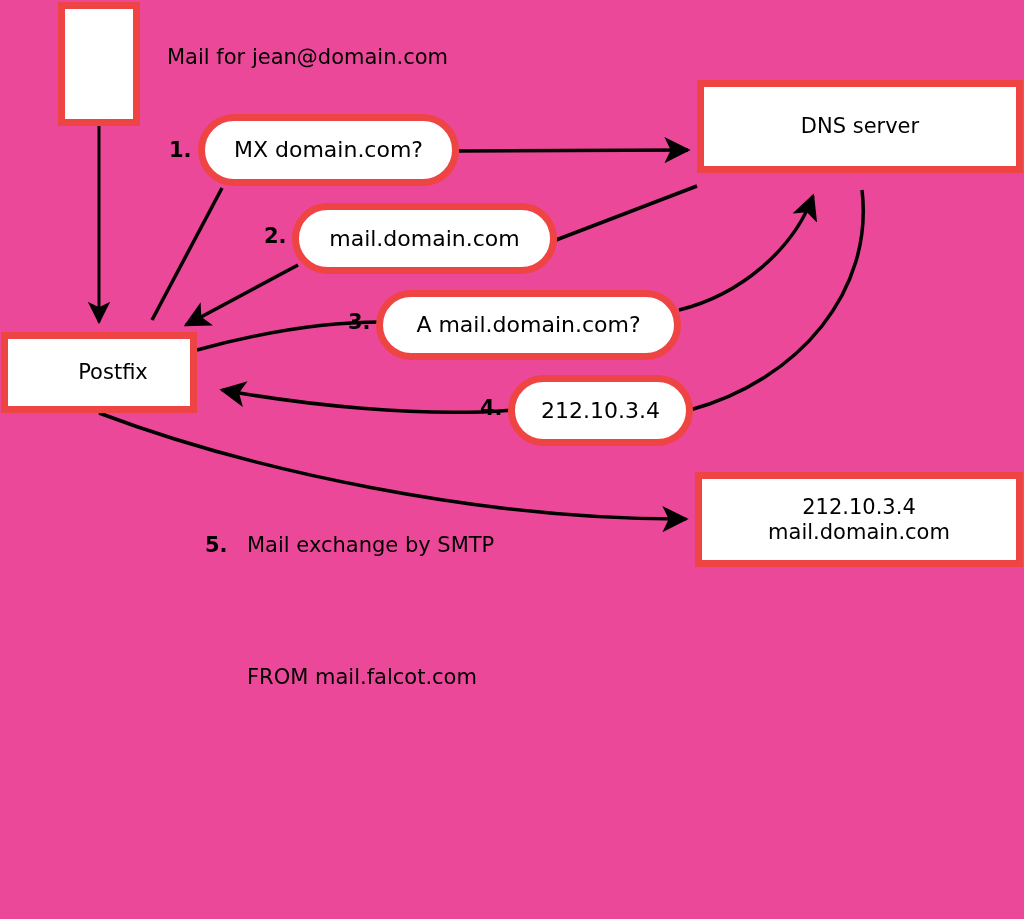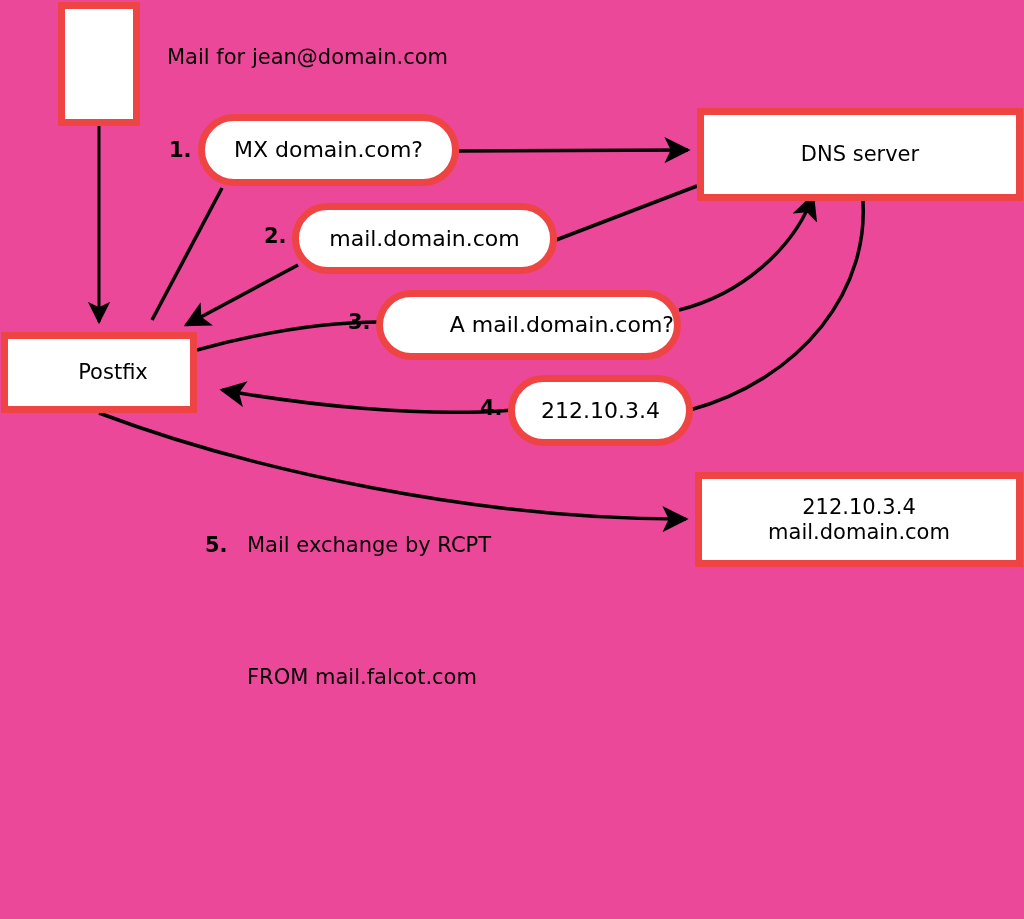--- a/index.html
+++ b/index.html
@@ -112,51 +112,51 @@
   <div class="node rect-node" style="left:58px; top:2px; width:82px; height:124px;">
     <span>&nbsp;</span>
   </div>
 
   <div class="free-text caption" style="left:167px; top:47px;">Mail for jean@domain.com</div>
 
   <div class="node rect-node" style="left:1px; top:332px; width:196px; height:81px;padding-left:28px;">
     <span>Postfix</span>
   </div>
 
-  <div class="node rect-node" style="left:697px; top:108px; width:326px; height:93px;">
+  <div class="node rect-node" style="left:697px; top:80px; width:326px; height:93px;">
     <span>DNS server</span>
   </div>
 
   <div class="node rect-node two-line" style="left:695px; top:472px; width:328px; height:95px;">
     <span>212.10.3.4</span>
     <span>mail.domain.com</span>
   </div>
 
   <div class="free-text step-num" style="left:169px; top:140px;">1.</div>
   <div class="node pill-node" style="left:198px; top:114px; width:261px; height:72px;">
     <span>MX domain.com?</span>
   </div>
 
   <div class="free-text step-num" style="left:264px; top:226px;">2.</div>
   <div class="node pill-node" style="left:292px; top:203px; width:265px; height:71px;">
     <span>mail.domain.com</span>
   </div>
 
   <div class="free-text step-num" style="left:348px; top:312px;">3.</div>
-  <div class="node pill-node" style="left:376px; top:290px; width:305px; height:70px;justify-content:flex-end;">
+  <div class="node pill-node" style="left:376px; top:290px; width:305px; height:70px;">
     <span>A mail.domain.com?</span>
   </div>
 
   <div class="free-text step-num" style="left:480px; top:398px;">4.</div>
   <div class="node pill-node" style="left:508px; top:375px; width:185px; height:71px;">
     <span>212.10.3.4</span>
   </div>
 
   <div class="free-text step-num" style="left:205px; top:535px;">5.</div>
-  <div class="free-text step-label" style="left:247px; top:535px;">Mail exchange by RCPT</div>
+  <div class="free-text step-label" style="left:247px; top:535px;">Mail exchange by SMTP</div>
 
   <div class="transcript" style="left:247px; top:597px;">
     <div>FROM mail.falcot.com</div>
     
     
     
     
     
     
     

